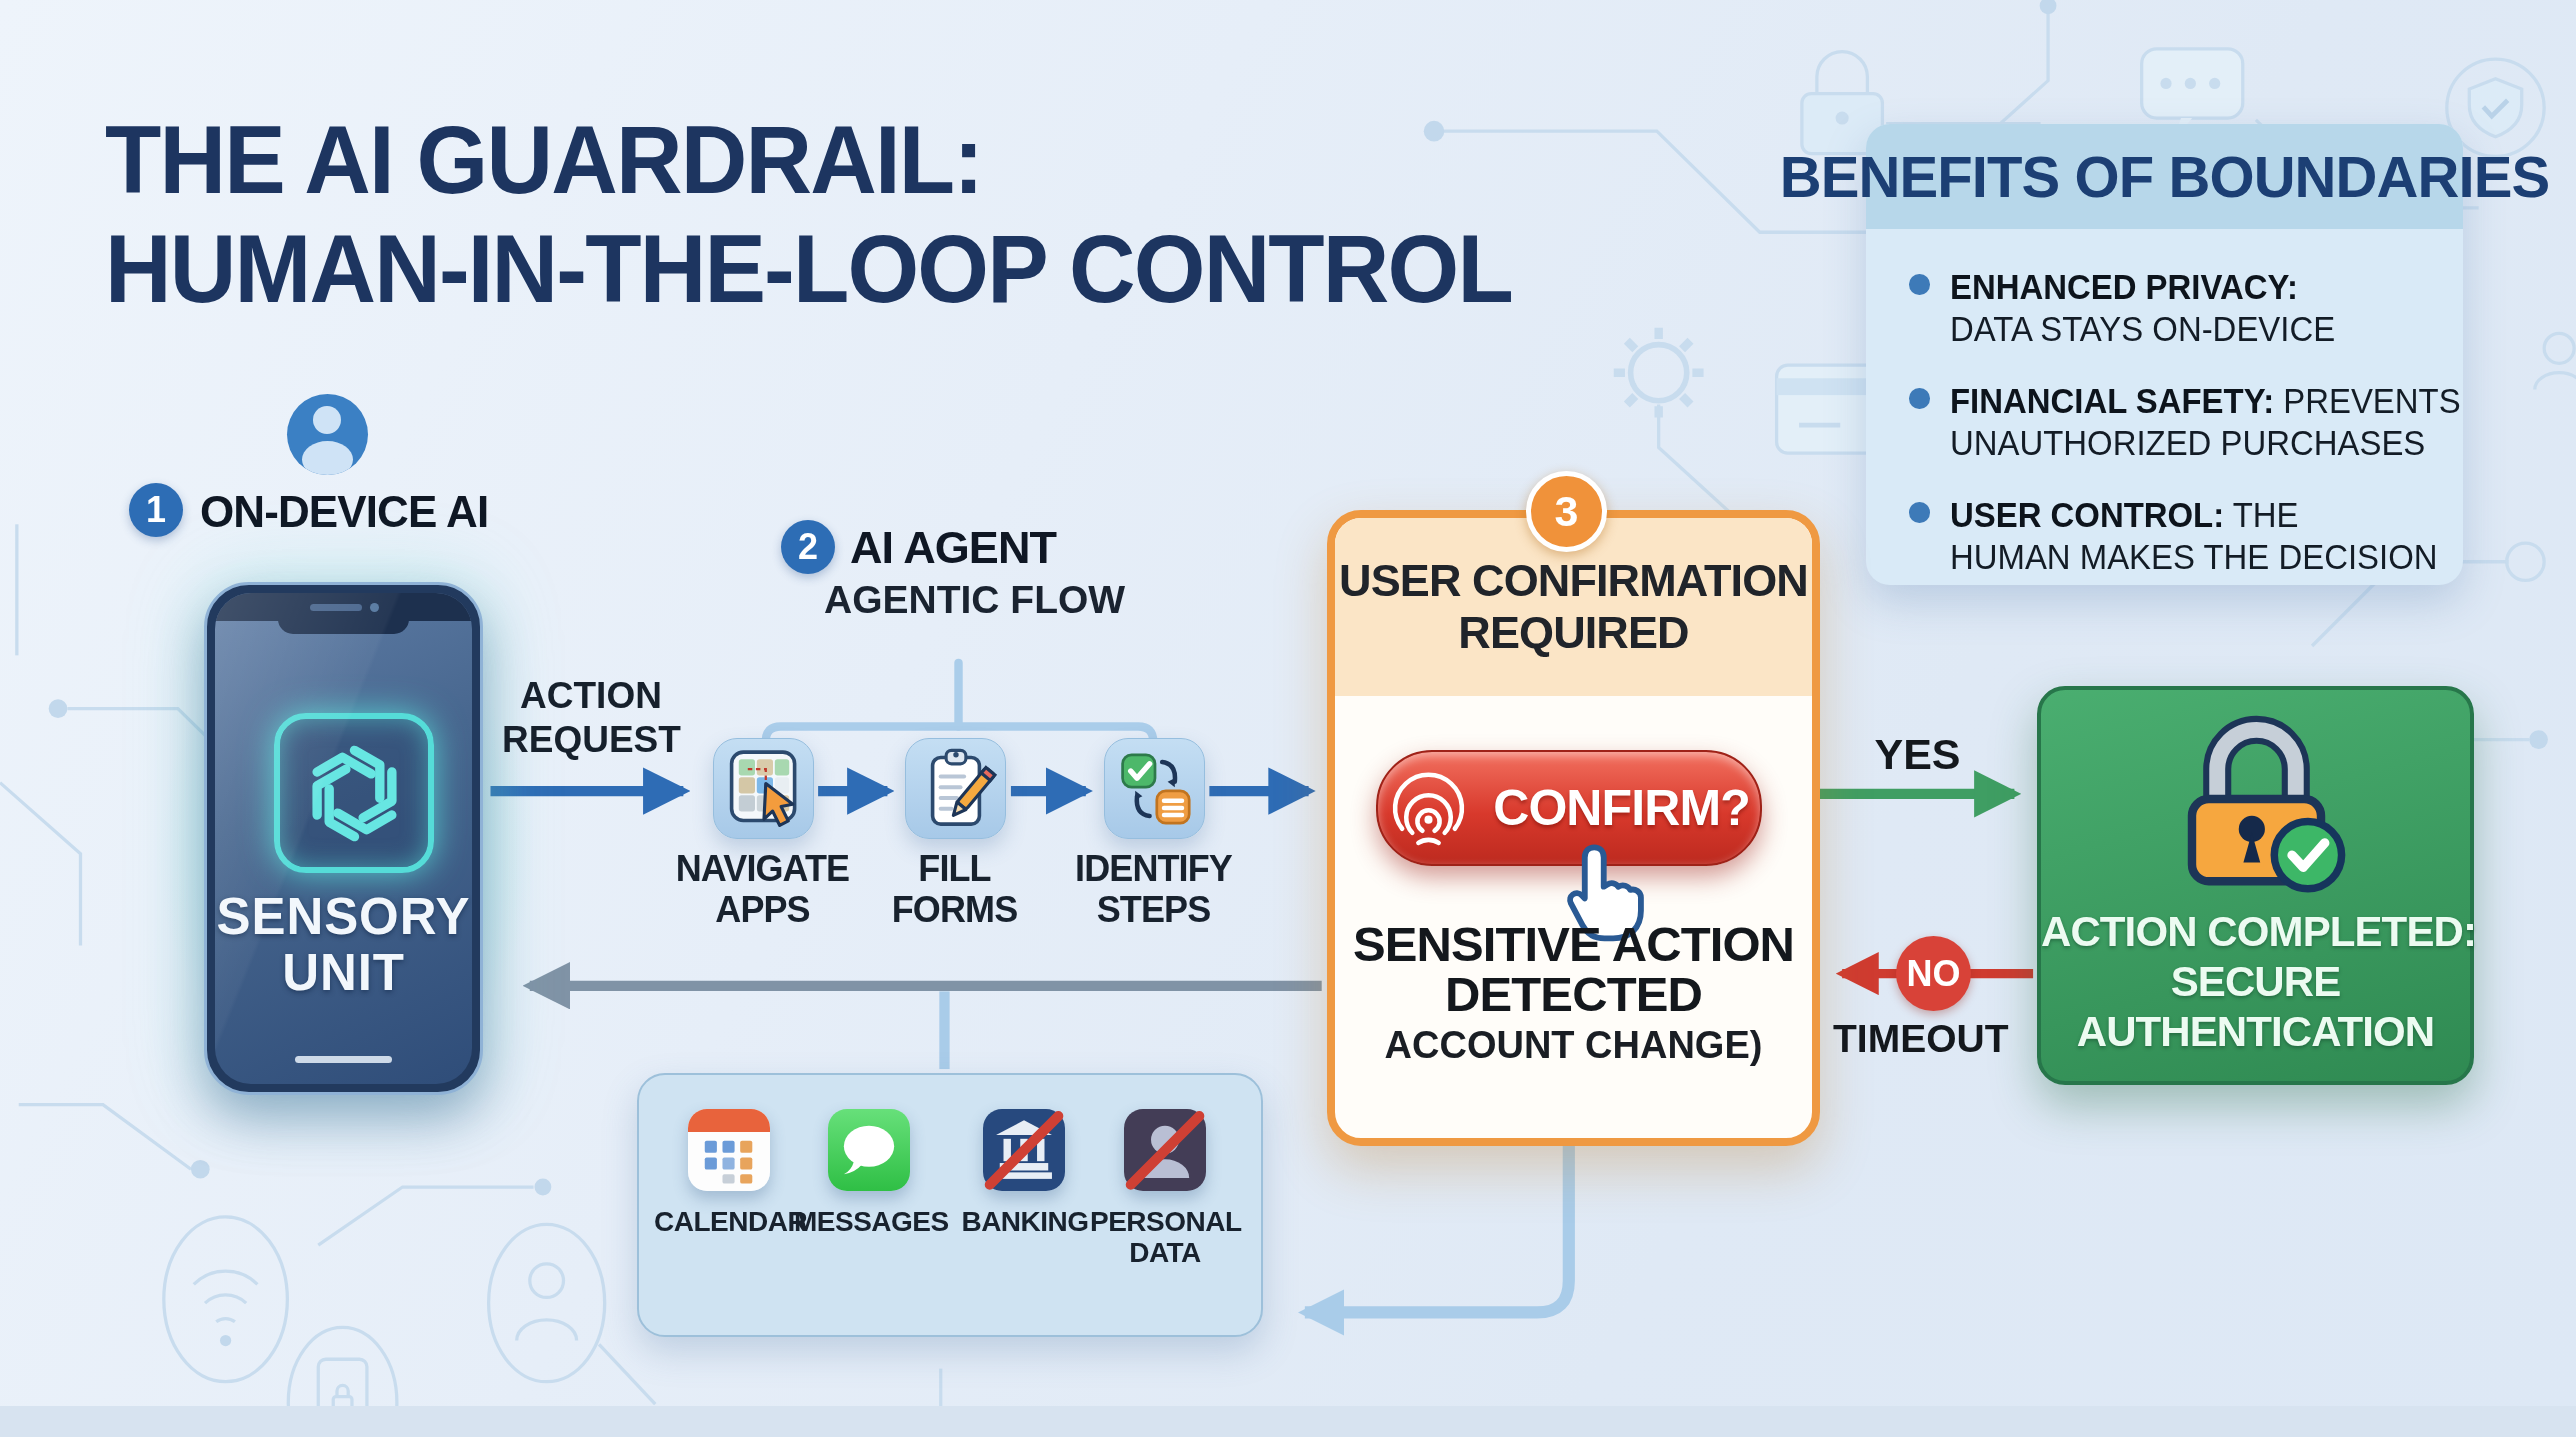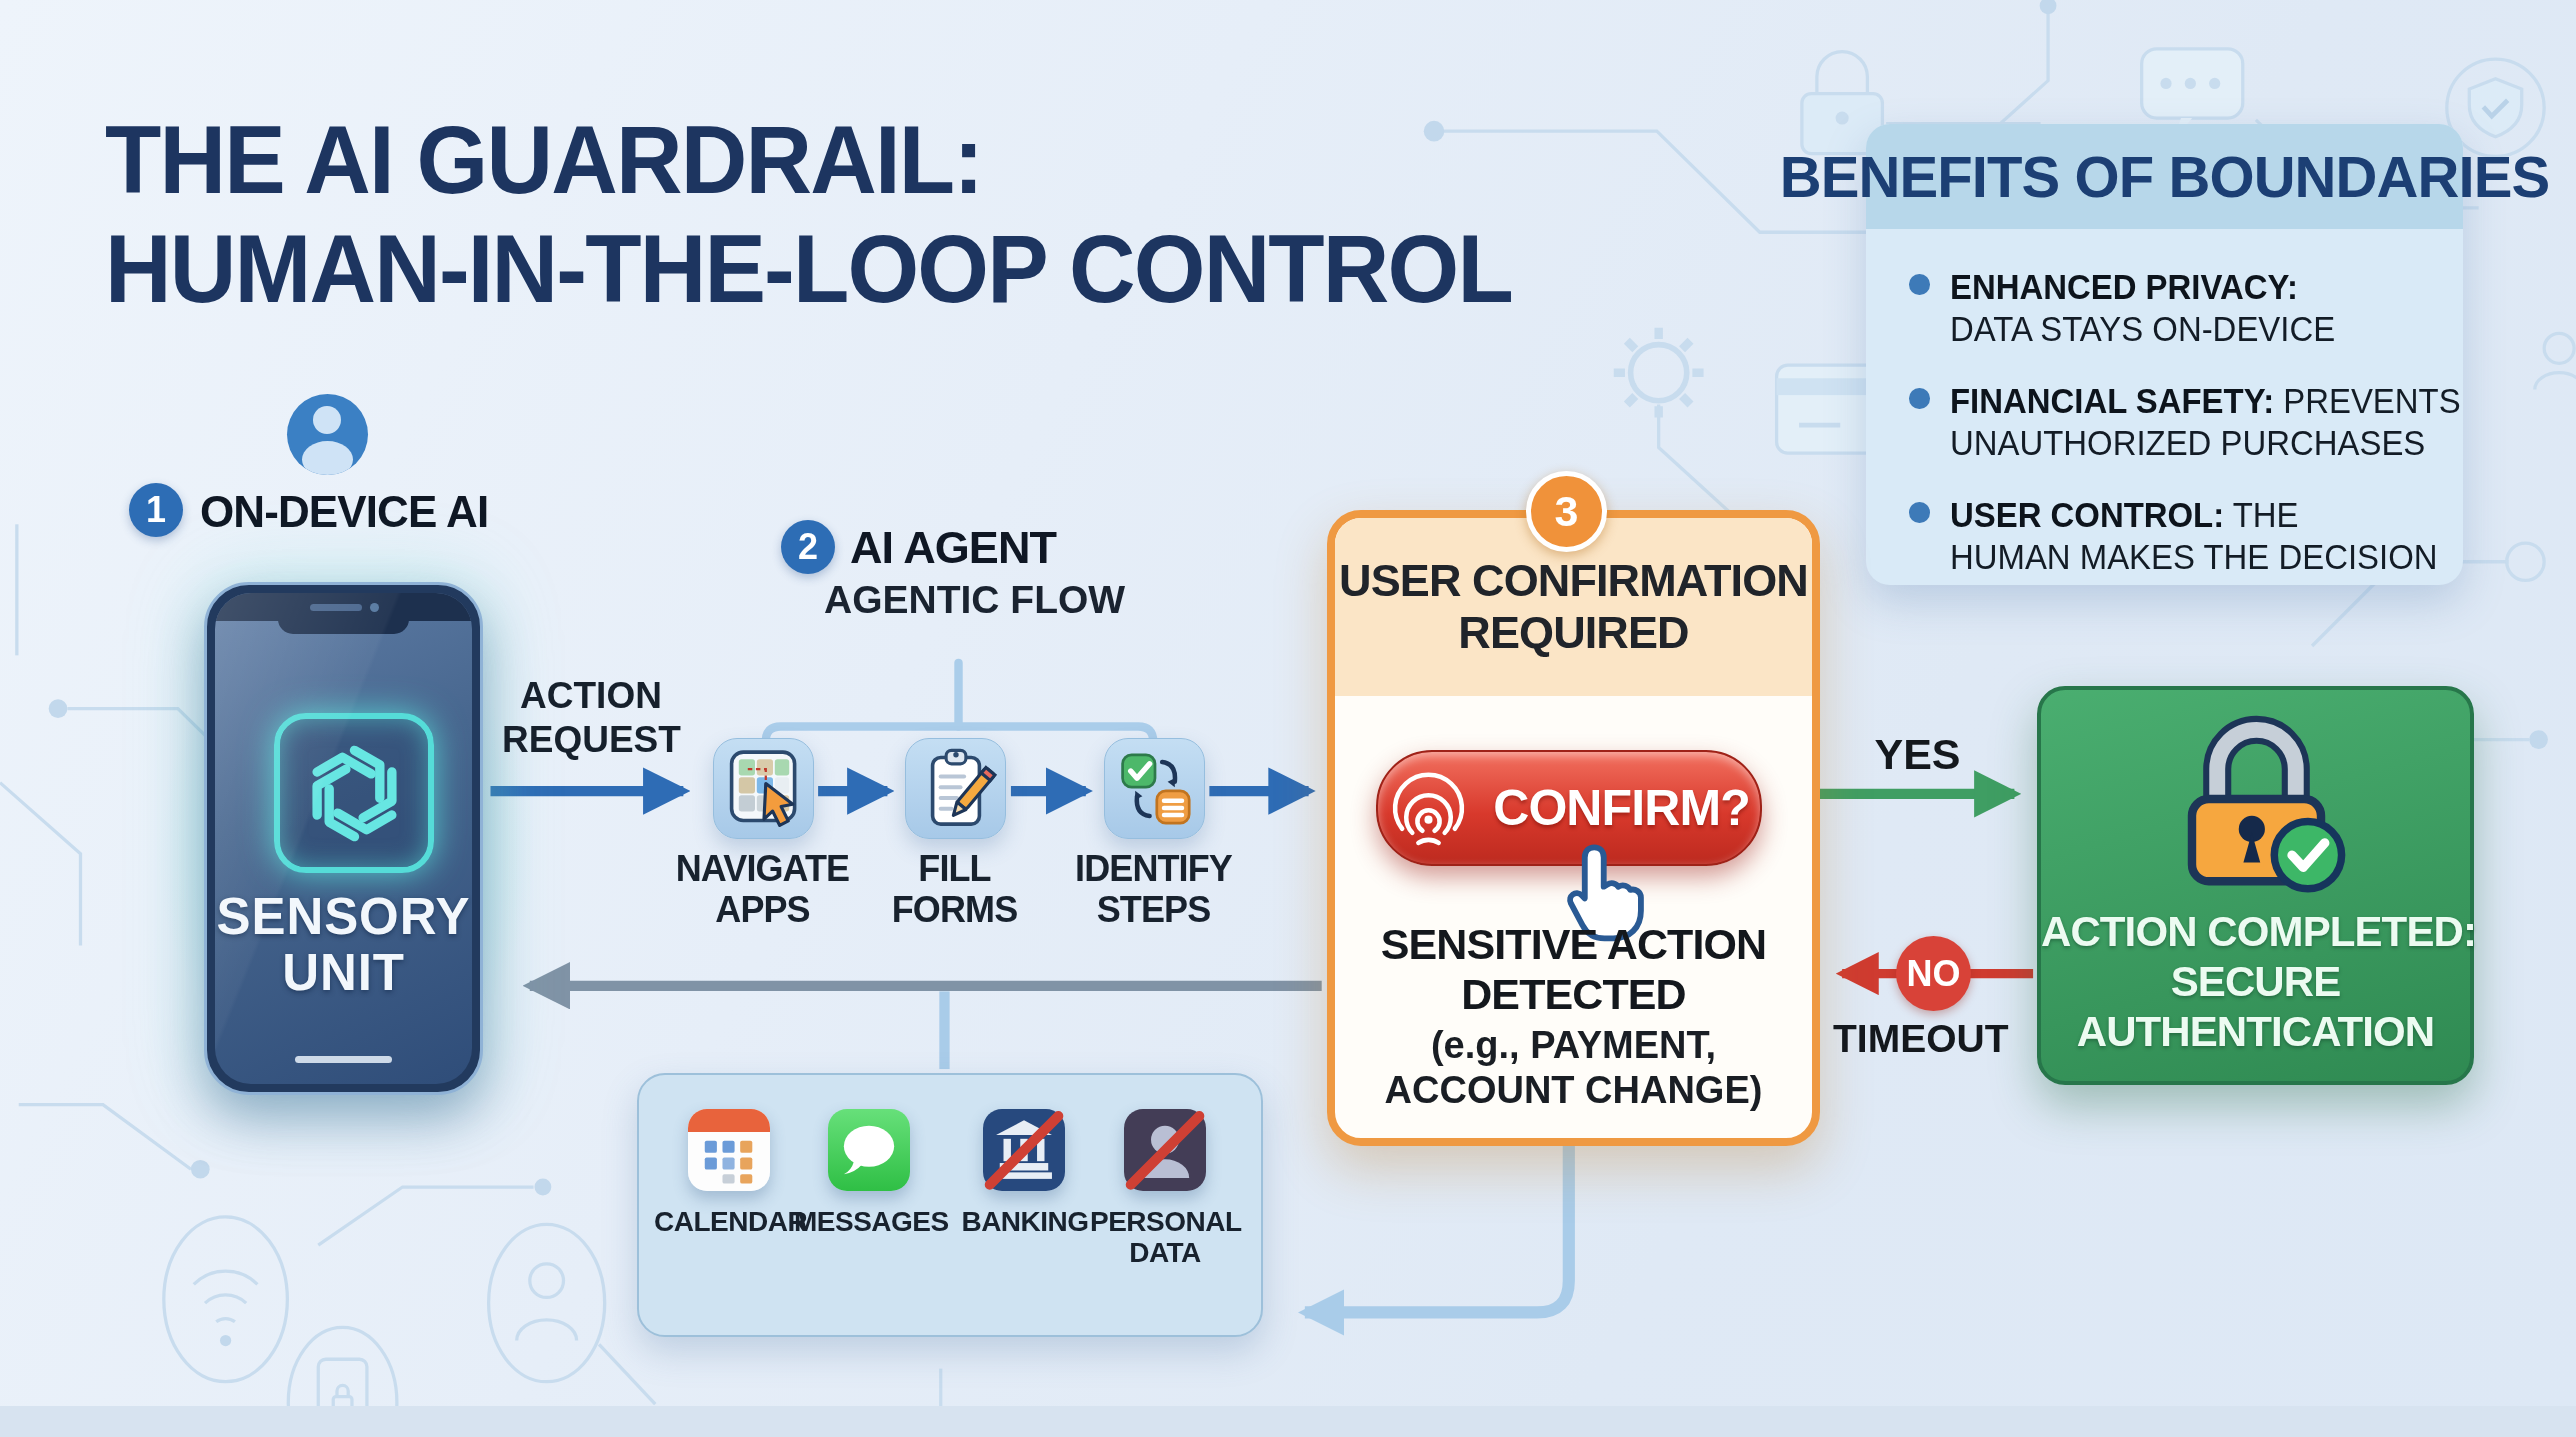--- a/index.html
+++ b/index.html
@@ -77,21 +77,21 @@
     font-size:45px;line-height:52px;font-weight:bold;color:#20242a;letter-spacing:-0.9px;}
   .badge3{left:1526px;top:471px;width:81px;height:81px;border-radius:50%;background:#f0923a;border:5.6px solid #fff;
     box-sizing:border-box;display:flex;align-items:center;justify-content:center;color:#fff;font-size:43px;font-weight:bold;
     z-index:4;box-shadow:0 3.7px 11.2px rgba(180,110,30,.45);}
   .confirm-btn{position:absolute;left:41px;top:232px;width:382px;height:112px;border-radius:56px;border:2.8px solid #9e2218;
     background:linear-gradient(180deg,#f2705f 0%,#d8392c 55%,#bd2a1f 100%);
     box-shadow:0 11.2px 24px rgba(160,40,30,.45),inset 0 3.7px 9.4px rgba(255,255,255,.45);
     display:flex;align-items:center;justify-content:center;gap:24px;cursor:pointer;}
   .confirm-btn-label{color:#fff;font-size:50px;font-weight:bold;letter-spacing:-0.9px;text-shadow:0 2.8px 3.7px rgba(110,10,5,.45);}
   .hand-cursor{position:absolute;left:223px;top:322px;width:90px;height:105px;}
-  .detect{position:absolute;left:0;top:401px;width:100%;text-align:center;font-size:43px;line-height:50px;
+  .detect{position:absolute;left:0;top:401px;width:100%;text-align:center;font-size:49px;line-height:50px;
     font-weight:bold;color:#14181d;letter-spacing:-0.9px;}
   .example{position:absolute;left:0;top:505px;width:100%;text-align:center;font-size:38px;line-height:45px;
     font-weight:600;color:#1a1e24;}
 
   
   .yes-label{left:1852px;top:730px;width:131px;text-align:center;font-size:43px;font-weight:bold;color:#14181d;z-index:3;}
   .no-circle{left:1880px;top:936px;width:75px;height:75px;border-radius:50%;background:#d84238;color:#fff;
     display:flex;align-items:center;justify-content:center;font-size:36px;font-weight:bold;z-index:3;
     box-shadow:0 3.7px 9.4px rgba(150,40,30,.35);margin-left:16px;}
   .timeout-label{left:1833px;top:1017px;width:168px;text-align:left;font-size:39px;font-weight:bold;color:#14181d;z-index:3;}
@@ -374,21 +374,20 @@
       <span class="confirm-btn-label nowrap">CONFIRM?</span>
     </div>
     <svg class="hand-cursor" viewBox="0 0 60 72">
       <path d="M24,5 c3.8,0 6.5,2.8 6.5,7 v20 l2.5,-1.5 c2.5,-1.7 6,-1 7.5,1.5 c3,-1.8 7,-0.6 8.2,2.2 c3.4,-1 7.3,1.3 7.3,5.3 l0,9 c0,12 -8,19 -19,19 h-6 c-7,0 -12,-3 -15,-9 l-8,-15 c-2.5,-5 3.5,-9.5 7.5,-5.5 l2,2 V12 c0,-4.2 2.7,-7 6.5,-7 z" fill="#ffffff" stroke="#2a5a94" stroke-width="4" stroke-linejoin="round"></path>
     </svg>
     <div class="detect">
       <div class="nowrap">SENSITIVE ACTION</div>
       <div class="nowrap">DETECTED</div>
     </div>
     <div class="example">
-      <div class="nowrap">(e.g., PAYMENT,</div>
       <div class="nowrap">ACCOUNT CHANGE)</div>
     </div>
   </div>
   <div class="abs badge3 content">3</div>
 
   <div class="abs yes-label content">YES</div>
   <div class="abs no-circle content">NO</div>
   <div class="abs timeout-label content">TIMEOUT</div>
 
   <div class="abs result-box content">

